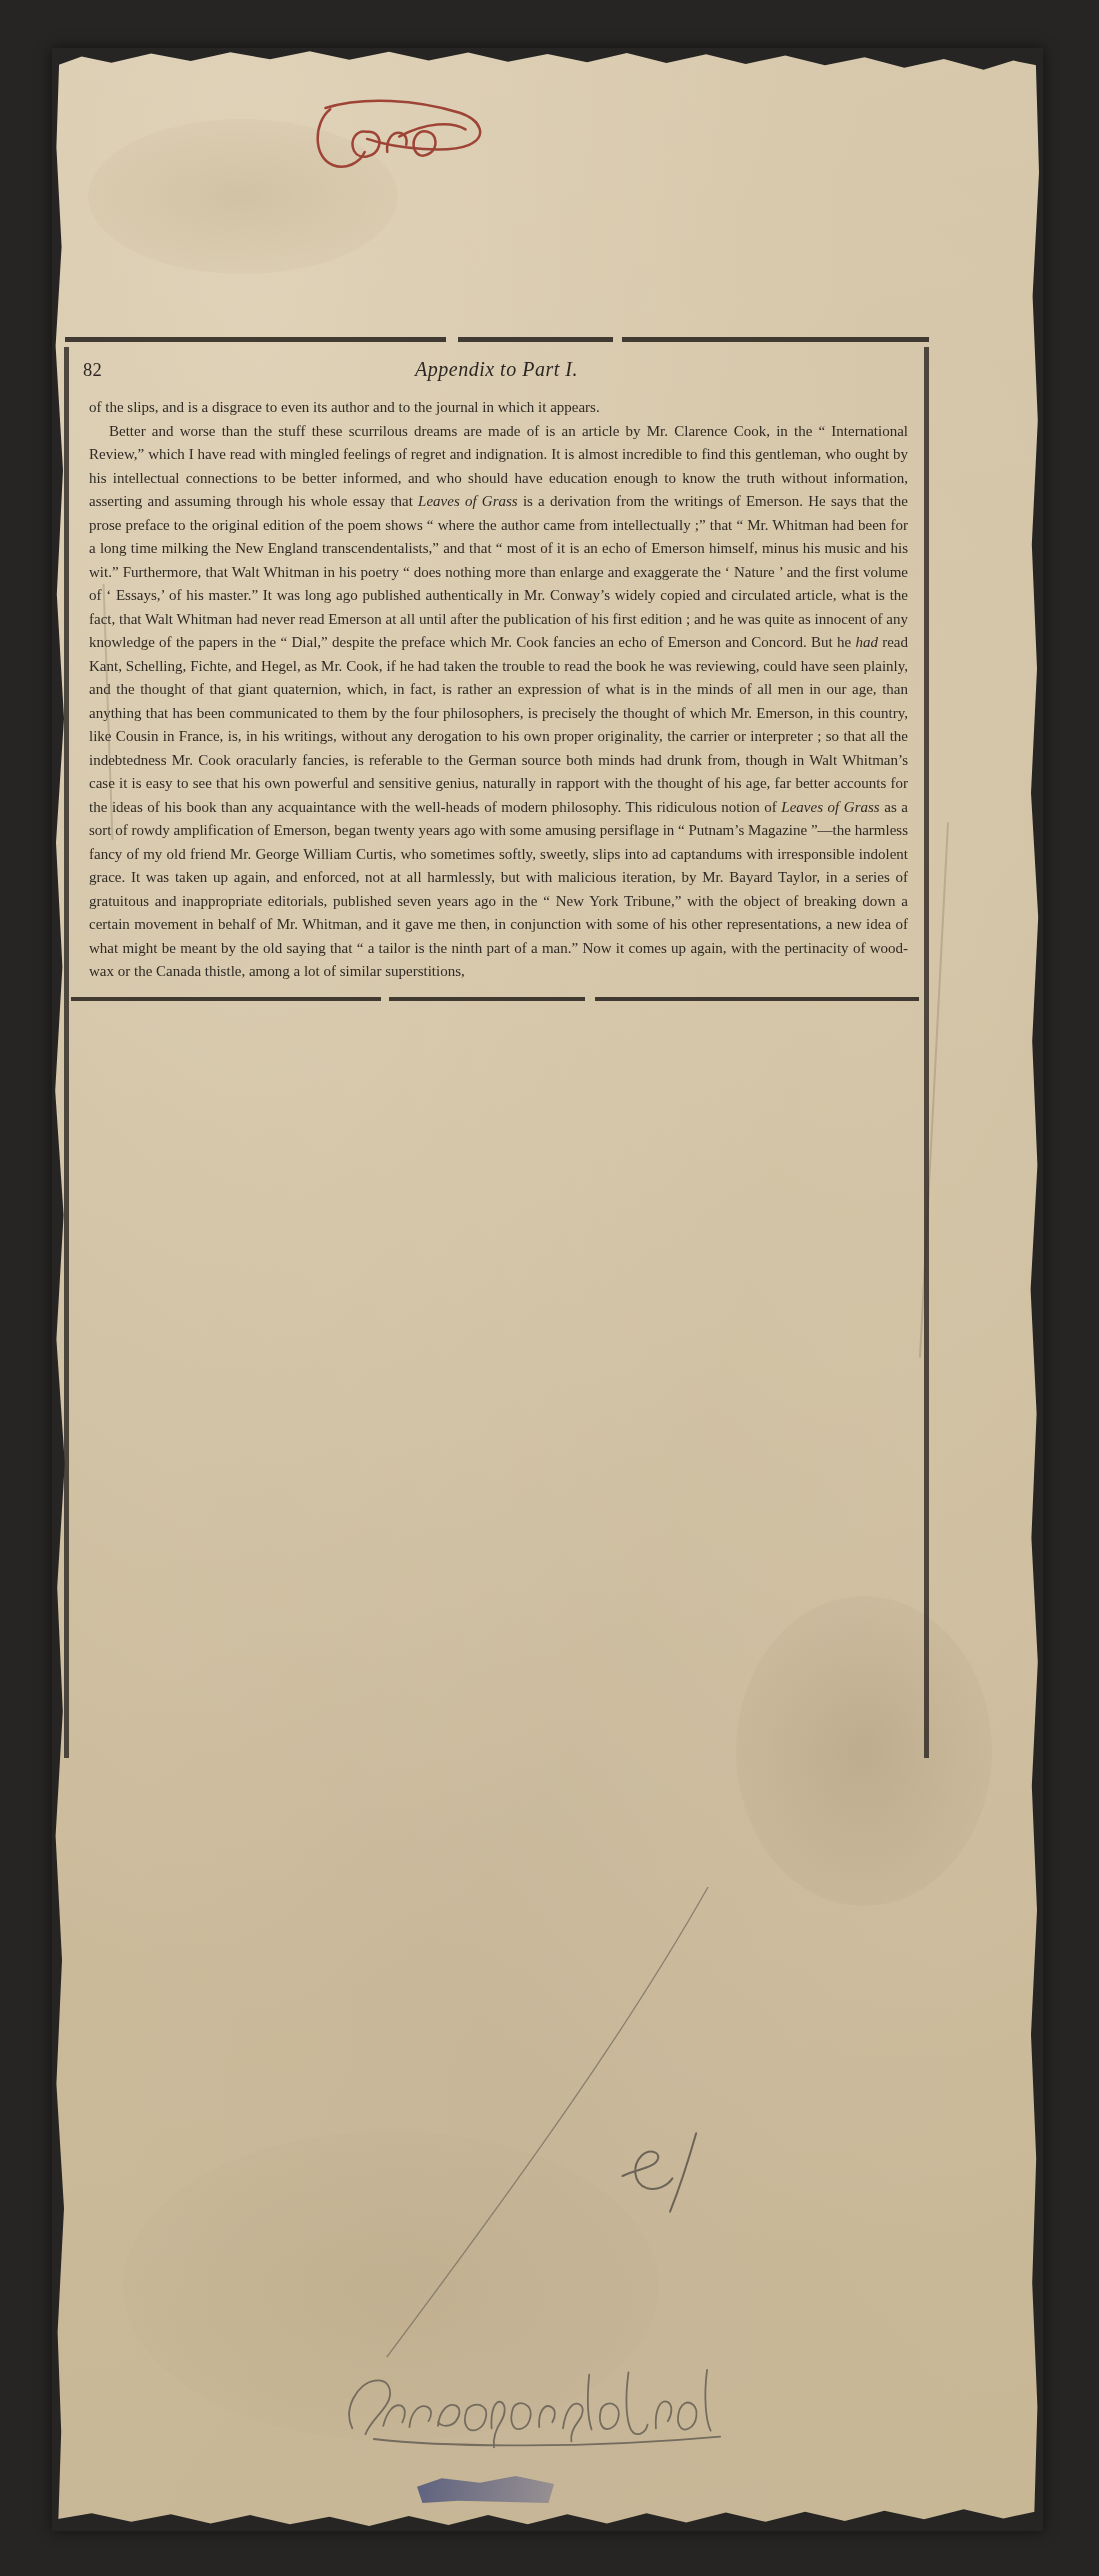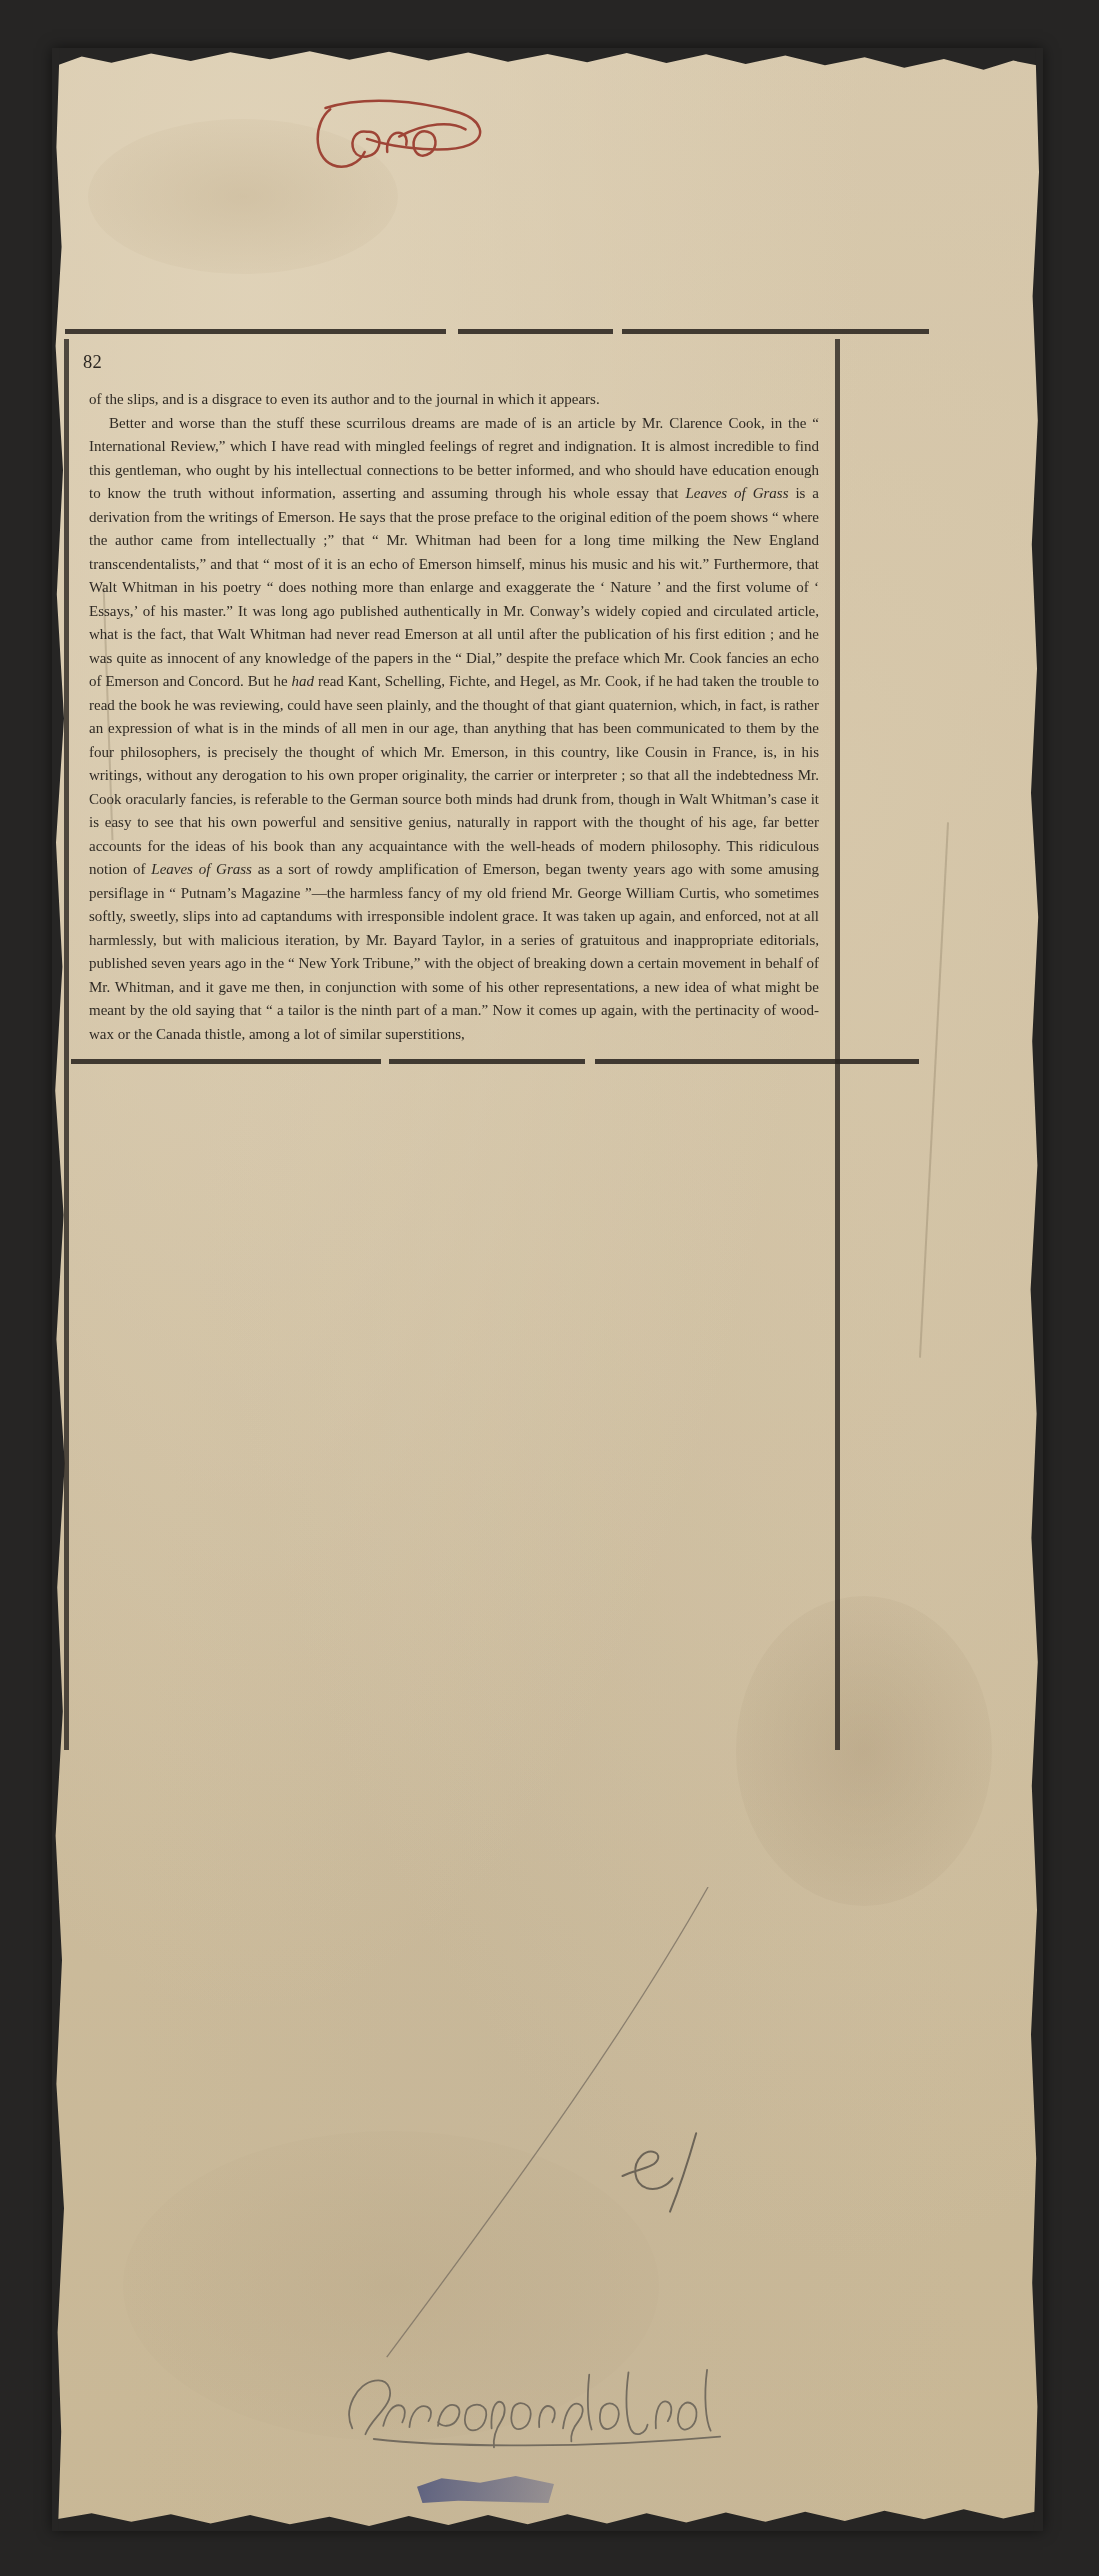--- a/index.html
+++ b/index.html
@@ -79,22 +79,22 @@
     top: 95px;
     width: 196px;
     height: 89px;
   }
   #red-annotation svg { display: block; }
 
   
   #printed-block {
     position: absolute;
     left: 65px;
-    top: 325px;
-    width: 774px;
+    top: 333px;
+    width: 863px;
   }
 
   .rule-row {
     position: relative;
     height: 13px;
   }
   .rule-row .rule-seg {
     position: absolute;
     top: 3.6px;
     height: 5.4px;
@@ -243,20 +243,21 @@
     <div class="rule-seg a"></div>
     <div class="rule-seg b"></div>
     <div class="rule-seg c"></div>
   </div>
 
   <div id="vrule-left"></div>
   <div id="vrule-right"></div>
 
   <div id="head-row">
     <div id="page-number">82</div>
+    <div id="running-head">Appendix to Part I.</div>
   </div>
 
   <div id="body-text">
     <p id="para-0">of the slips, and is a disgrace to even its author and to the journal in which it appears.</p>
     <p class="indent" id="para-1">Better and worse than the stuff these scurrilous dreams are made of is an article by Mr. Clarence Cook, in the “ International Review,” which I have read with mingled feelings of regret and indignation.  It is almost incredible to find this gentleman, who ought by his intellectual connections to be better informed, and who should have education enough to know the truth without information, asserting and assuming through his whole essay that <i>Leaves of Grass</i> is a derivation from the writings of Emerson.  He says that the prose preface to the original edition of the poem shows “ where the author came from intellectually ;” that “ Mr. Whitman had been for a long time milking the New England transcendentalists,” and that “ most of it is an echo of Emerson himself, minus his music and his wit.”  Furthermore, that Walt Whitman in his poetry “ does nothing more than enlarge and exaggerate the ‘ Nature ’ and the first volume of ‘ Essays,’ of his master.”  It was long ago published authentically in Mr. Conway’s widely copied and circulated article, what is the fact, that Walt Whitman had never read Emerson at all until after the publication of his first edition ; and he was quite as innocent of any knowledge of the papers in the “ Dial,” despite the preface which Mr. Cook fancies an echo of Emerson and Concord.  But he <i>had</i> read Kant, Schelling, Fichte, and Hegel, as Mr. Cook, if he had taken the trouble to read the book he was reviewing, could have seen plainly, and the thought of that giant quaternion, which, in fact, is rather an expression of what is in the minds of all men in our age, than anything that has been communicated to them by the four philosophers, is precisely the thought of which Mr. Emerson, in this country, like Cousin in France, is, in his writings, without any derogation to his own proper originality, the carrier or interpreter ; so that all the indebtedness Mr. Cook oracularly fancies, is referable to the German source both minds had drunk from, though in Walt Whitman’s case it is easy to see that his own powerful and sensitive genius, naturally in rapport with the thought of his age, far better accounts for the ideas of his book than any acquaintance with the well-heads of modern philosophy.  This ridiculous notion of <i>Leaves of Grass</i> as a sort of rowdy amplification of Emerson, began twenty years ago with some amusing persiflage in “ Putnam’s Magazine ”—the harmless fancy of my old friend Mr. George William Curtis, who sometimes softly, sweetly, slips into ad captandums with irresponsible indolent grace.  It was taken up again, and enforced, not at all harmlessly, but with malicious iteration, by Mr. Bayard Taylor, in a series of gratuitous and inappropriate editorials, published seven years ago in the “ New York Tribune,” with the object of breaking down a certain movement in behalf of Mr. Whitman, and it gave me then, in conjunction with some of his other representations, a new idea of what might be meant by the old saying that “ a tailor is the ninth part of a man.”  Now it comes up again, with the pertinacity of wood-wax or the Canada thistle, among a lot of similar superstitions,</p>
   </div>
 
   <div class="rule-row" id="rule-bottom">
     <div class="rule-seg a"></div>
     <div class="rule-seg b"></div>

